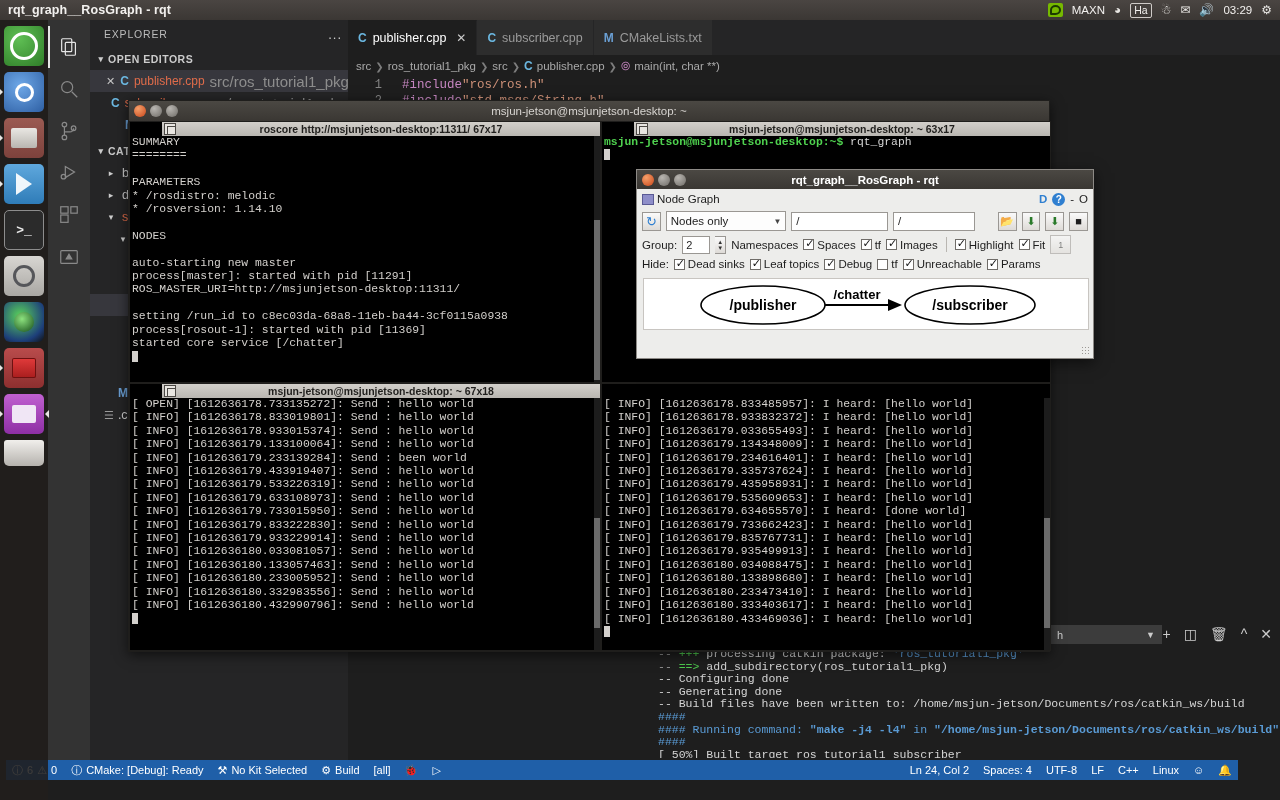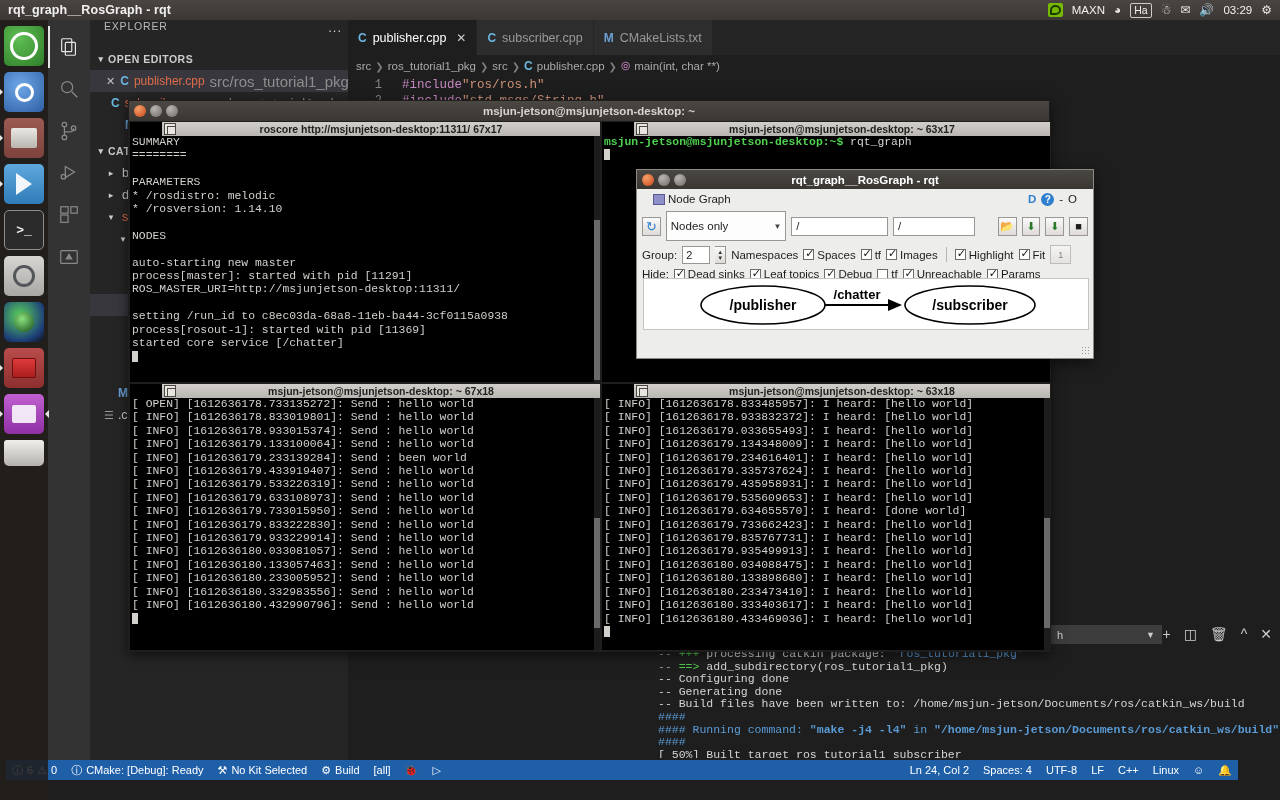--- a/index.html
+++ b/index.html
@@ -64,21 +64,21 @@
   
   .vscode { position: absolute; left: 48px; top: 20px; width: 1232px; height: 780px; background: #1e1e1e; }
   .vs-activitybar { position:absolute; left:0; top:0; width:42px; height:760px; background:#333333;
      display:flex; flex-direction:column; align-items:center; padding-top:6px; }
   .act { width:42px;height:42px;display:flex;align-items:center;justify-content:center; position:relative; }
   .act svg { width:22px;height:22px;stroke:#8a8a8a; fill:none; stroke-width:1.3;}
   .act.active svg { stroke:#e7e7e7; }
   .act.active::before{content:"";position:absolute;left:0;top:0;bottom:0;width:2px;background:#e7e7e7;}
 
   .vs-side { position:absolute; left:42px; top:0; width:258px; height:760px; background:#252526; color:#cccccc; }
-  .side-head { height:28px; display:flex; padding:0 6px 0 14px; font-size:10.5px;
+  .side-head { height:28px; display:flex; align-items:center; padding:0 6px 0 14px; font-size:10.5px;
      letter-spacing:.8px; color:#bbbbbb; }
   .side-head .dots { margin-left:auto; font-size:13px; color:#cccccc; letter-spacing:1px;}
   .sec-head { display:flex; align-items:center; height:22px; padding-left:4px; font-size:10.5px;
      font-weight:bold; letter-spacing:.5px; color:#cccccc;}
   .chev { width:14px; text-align:center; font-size:9px; color:#cccccc; display:inline-block;}
   .oe-row { display:flex; align-items:center; height:22px; font-size:12px; padding-left:16px; gap:5px;}
   .oe-row.sel { background:#37373d; }
   .oe-x { width:14px; color:#c5c5c5; font-size:11px; }
   .cico { color:#6bb7e0; font-weight:bold; font-size:12px; }
   .mico { color:#6a9fd4; font-weight:bold; font-size:12px;}
@@ -125,21 +125,21 @@
   
   .statusbar { position:absolute; left:0; bottom:0; width:1232px; height:20px; background:#1f5fa8;
      color:#ffffff; font-size:11px; display:flex; align-items:center; padding:0 6px; gap:14px;}
   .statusbar .right { margin-left:auto; display:flex; align-items:center; gap:14px;}
   .sb-item { display:flex; align-items:center; gap:4px; }
 
   
   .gterm { position:absolute; left:128px; top:100px; width:922px; height:552px; background:#3c3b37;
      border:1px solid #1f1e1c; box-shadow:0 3px 12px rgba(0,0,0,.6); z-index:6;}
   .gt-title { height:20px; background:linear-gradient(#4b4843,#3a3733); display:flex; align-items:center;
-     color:#d7d4d0; font-size:11.5px; font-weight:bold; position:relative;}
+     color:#d7d4d0; font-size:11.5px; font-weight:normal; position:relative;}
   .gt-btns { display:flex; gap:4px; padding-left:5px; align-items:center;}
   .gt-btns span { width:12px;height:12px;border-radius:50%; display:inline-block;}
   .gt-b1 { background:radial-gradient(circle at 35% 30%,#f6a06a,#c8461a); }
   .gt-b2 { background:radial-gradient(circle at 35% 30%,#b9b6b1,#6e6b66); }
   .gt-b3 { background:radial-gradient(circle at 35% 30%,#b9b6b1,#6e6b66); }
   .gt-title .t { position:absolute; left:0; right:0; text-align:center; pointer-events:none;}
   .gt-grid { position:absolute; left:0; top:20px; right:0; bottom:0; display:grid;
      grid-template-columns: 472px 450px; grid-template-rows: 262px 268px; }
   .pane { background:#000; position:relative; border:1px solid #1f1e1c; overflow:hidden;}
   .pane-hdr { height:14px; background:linear-gradient(#d2cfca,#b9b6b1); color:#201f1d; font-size:10.5px;
@@ -152,27 +152,27 @@
   .pane-body .gl { color:#4fd24f; font-weight:bold;}
   .scrolly { position:absolute; right:0; top:14px; bottom:0; width:6px; background:#1c1c1c;}
   .scrolly i { position:absolute; left:0; width:6px; background:#6a6a6a; display:block;}
 
   
   .rqt { position:absolute; left:636px; top:169px; width:458px; height:190px; background:#ededeb;
      border:1px solid #8d8a86; box-shadow:0 4px 14px rgba(0,0,0,.55); z-index:8;}
   .rqt-title { height:19px; background:linear-gradient(#4b4843,#3a3733); display:flex; align-items:center;
      color:#ffffff; font-size:11.5px; font-weight:bold; position:relative;}
   .rqt-title .t { position:absolute; left:0; right:0; text-align:center;}
-  .rqt-sub { height:20px; display:flex; align-items:center; padding:0 16px; font-size:11.5px; color:#1d1d1d;}
+  .rqt-sub { height:20px; display:flex; align-items:center; padding:0 5px; font-size:11.5px; color:#1d1d1d;}
   .rqt-sub .ngicon { width:12px;height:11px;margin-right:3px;background:#8e8ec9;border:1px solid #5a5a94;}
   .rqt-sub .right { margin-left:auto; display:flex; align-items:center; gap:5px;}
   .qmark { width:13px;height:13px;border-radius:50%;background:#2f7fd0;color:#fff;font-size:10px;
      display:flex;align-items:center;justify-content:center; font-weight:bold;}
   .rqt-row { display:flex; align-items:center; gap:5px; padding:2px 5px; font-size:11.5px; color:#1d1d1d;}
-  .qcombo { width:135px;height:30px;background:#fdfdfd;border:1px solid #9a9793; display:flex; align-items:center;
+  .qcombo { width:135px;height:20px;background:#fdfdfd;border:1px solid #9a9793; display:flex; align-items:center;
      padding:0 4px; font-size:11.5px; position:relative;}
   .qcombo .cv { position:absolute; right:4px; font-size:8px; color:#444;}
   .qtext { height:19px; background:#ffffff; border:1px solid #9a9793; display:flex; align-items:center;
      padding:0 4px; font-size:11.5px;}
   .qbtn { width:21px;height:19px; background:linear-gradient(#fafafa,#dedbd7); border:1px solid #9a9793;
      display:flex;align-items:center;justify-content:center;}
   .qspin { width:28px;height:18px;background:#fff;border:1px solid #9a9793;display:flex;align-items:center;
      padding-left:3px; font-size:11px;}
   .spin-arrows { width:11px;height:18px;border:1px solid #9a9793;border-left:none;
      background:linear-gradient(#fafafa,#dedbd7); display:flex; flex-direction:column;
@@ -547,24 +547,20 @@
           <div>[ INFO] [1612636180.332983556]: Send : hello world</div>
           <div>[ INFO] [1612636180.432990796]: Send : hello world</div>
           <div><span class="cursorblk" style="background:#d3d0cc"></span></div>
         </div>
         <div class="scrolly">
             <i style="top:120px;height:110px"></i>
           </div>
       </div>
 
       <div class="pane">
-        <div class="pane-hdr">
-          <span class="ico"></span>
-          <span>msjun-jetson@msjunjetson-desktop: ~ 63x18</span>
-        </div>
         <div class="pane-body">
           <div>[ INFO] [1612636178.833485957]: I heard: [hello world]</div>
           <div>[ INFO] [1612636178.933832372]: I heard: [hello world]</div>
           <div>[ INFO] [1612636179.033655493]: I heard: [hello world]</div>
           <div>[ INFO] [1612636179.134348009]: I heard: [hello world]</div>
           <div>[ INFO] [1612636179.234616401]: I heard: [hello world]</div>
           <div>[ INFO] [1612636179.335737624]: I heard: [hello world]</div>
           <div>[ INFO] [1612636179.435958931]: I heard: [hello world]</div>
           <div>[ INFO] [1612636179.535609653]: I heard: [hello world]</div>
           <div>[ INFO] [1612636179.634655570]: I heard: [done world]</div>

